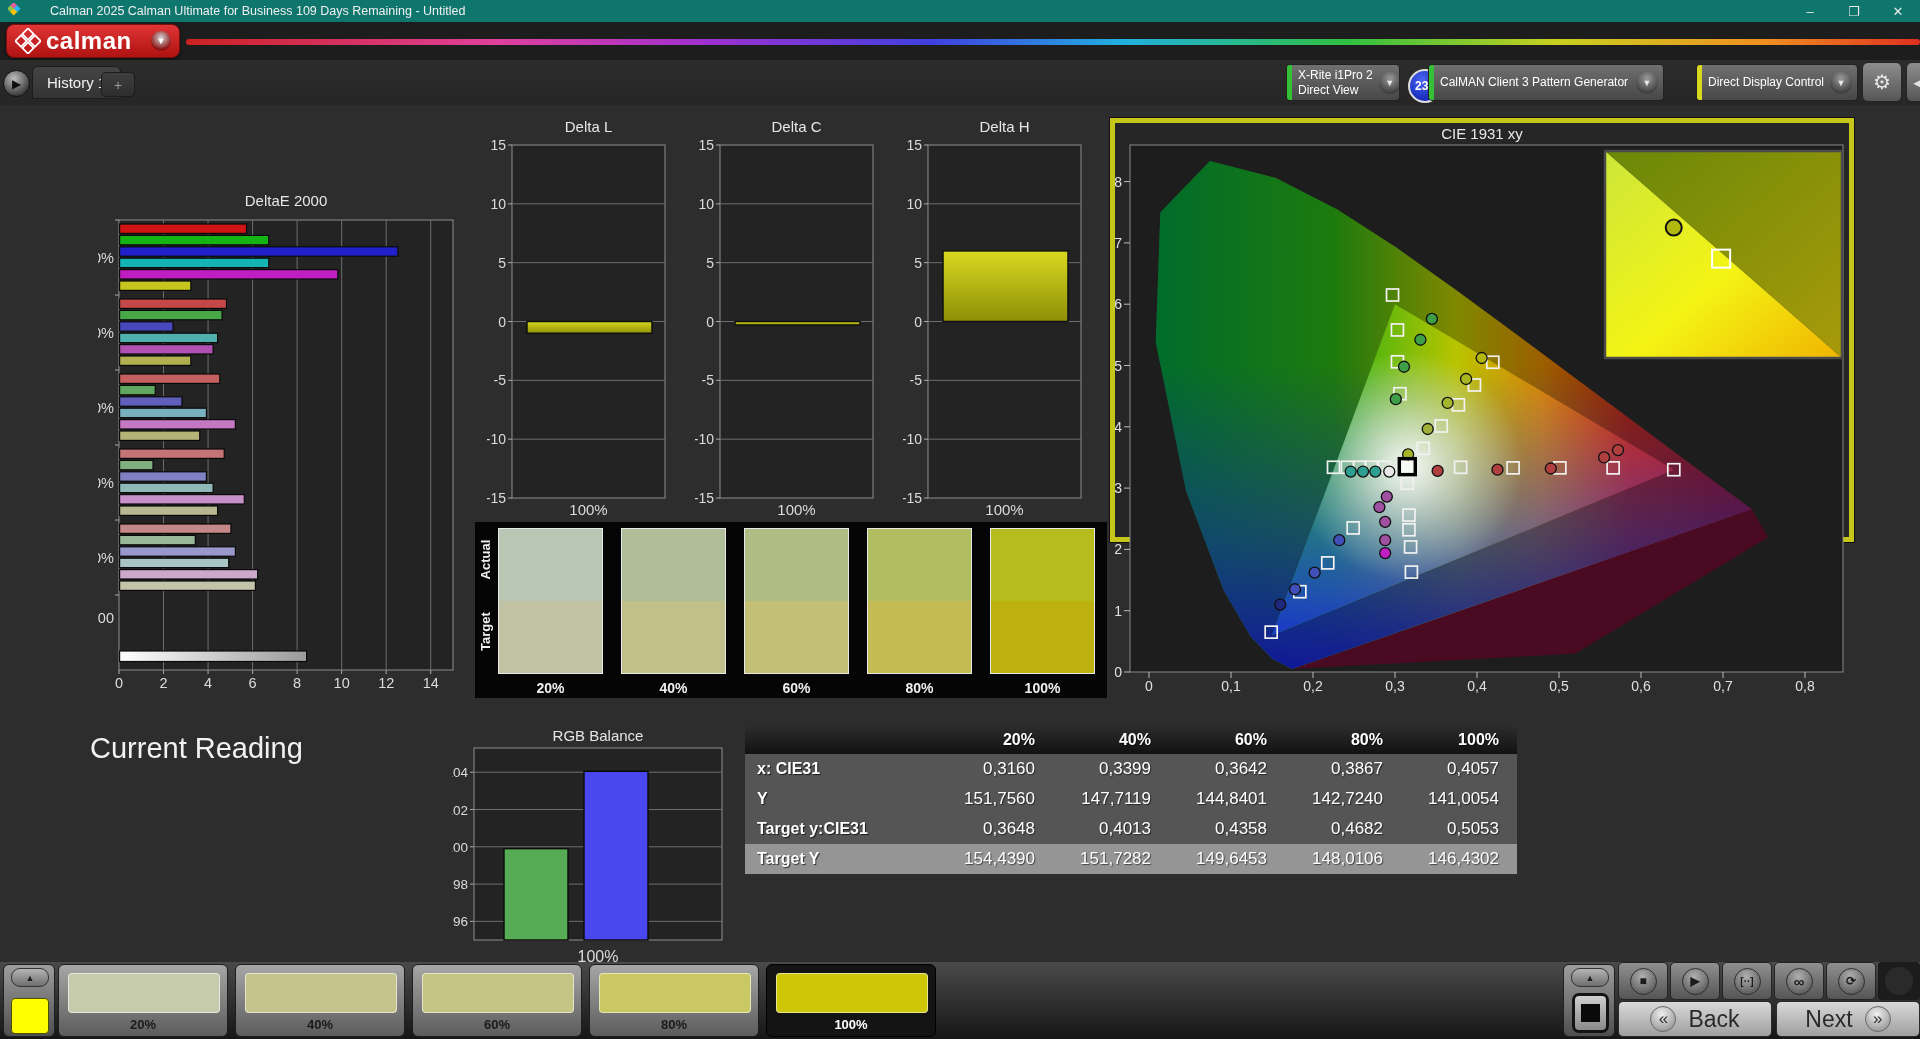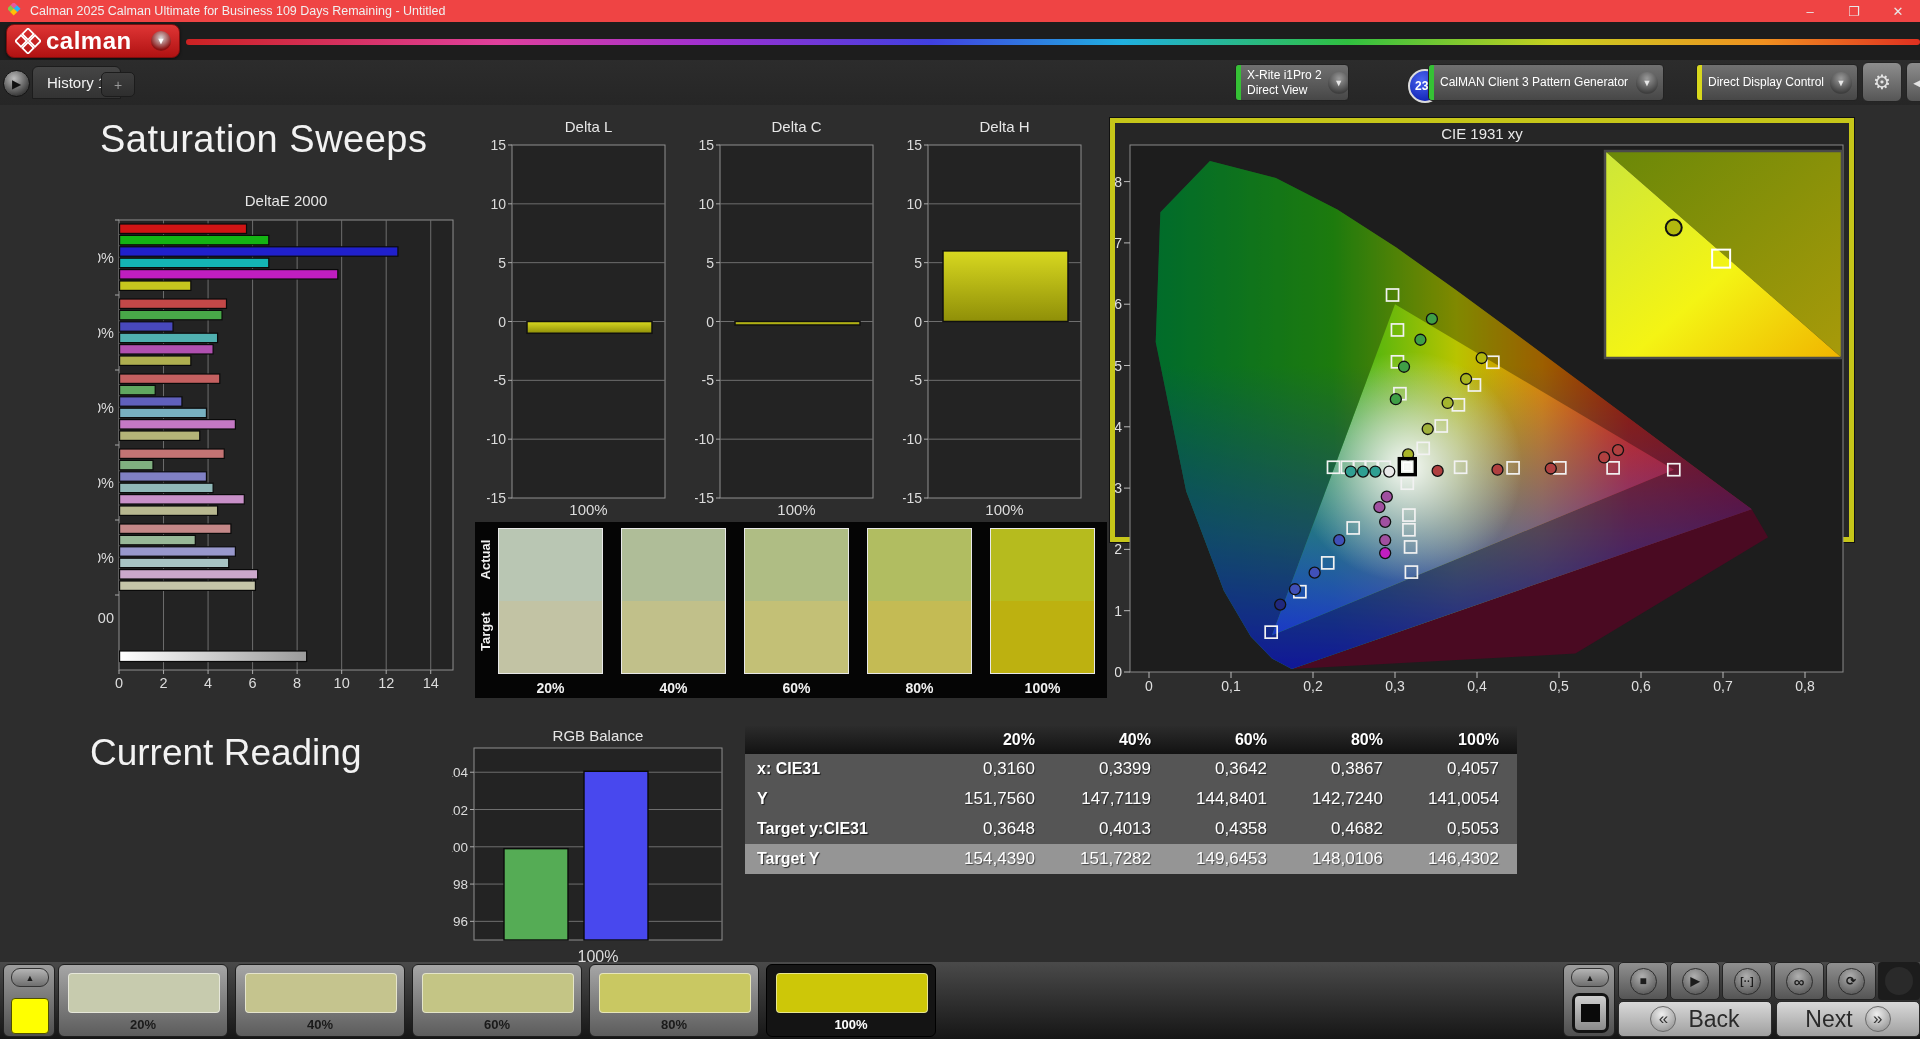--- a/index.html
+++ b/index.html
@@ -1,22 +1,22 @@
 <!DOCTYPE html>
 <html><head>
 <meta charset="utf-8">
 <style>
   * { margin:0; padding:0; box-sizing:border-box; }
   html,body { width:1920px; height:1039px; overflow:hidden; background:#2d2d2d;
               font-family:"Liberation Sans", sans-serif; }
   #app { position:relative; width:1920px; height:1039px; background:#2d2d2d; }
 
   
-  .titlebar { position:absolute; left:0; top:0; width:1920px; height:22px; background:#ef4444;
-              display:flex; align-items:center; color:#f0f0f0; font-size:12.5px; }
+  .titlebar { position:absolute; left:0; top:0; width:1920px; height:22px; background:#0f766e;
+              display:flex; align-items:center; color:#f0f0f0; font-size:12.5px;gap:20px; }
   .titlebar .app-icon { margin:0 8px 0 8px; }
   .win-btns { position:absolute; right:0; top:0; height:22px; display:flex; }
   .win-btn { width:44px; height:22px; display:flex; align-items:center; justify-content:center;
              color:#e8e8e8; font-size:13px; cursor:default; }
 
   
   .header { position:absolute; left:0; top:22px; width:1920px; height:38px; background:#1d1d1d; }
   .rainbow { position:absolute; left:186px; top:17px; width:1734px; height:6px; border-radius:3px;
              background:linear-gradient(90deg,#cc2222 0%,#e0409d 18%,#a030d0 30%,#4040e0 43%,
                         #20b0e0 54%,#30c040 67%,#c8d020 79%,#f09020 91%,#e03020 100%); }
@@ -67,21 +67,21 @@
   .swatch-pct { position:absolute; width:105px; text-align:center; top:158px; color:#f0f0f0; font-size:14px; font-weight:bold; }
   .rot-label { position:absolute; left:2px; color:#f0f0f0; font-size:13px; font-weight:bold;
                transform:rotate(-90deg); transform-origin:center; width:60px; text-align:center; }
 
   
   .cie-wrap { position:absolute; left:1110px; top:118px; width:744px; height:424px;
               border:5px solid #c6c619; background:#262626; box-shadow:0 0 0 1px #111; }
 
   
   .reading { position:absolute; left:90px; top:732px; color:#f2f2f2; }
-  .reading .r-title { font-size:37px; margin-bottom:14px; }
+  .reading .r-title { font-size:29px; margin-bottom:14px; }
   .reading .r-line { font-size:23px; margin-bottom:15px; }
 
   
   .rtable { position:absolute; left:745px; top:726px; width:772px; font-size:16px; color:#fff; }
   .rt-row { display:flex; height:30px; align-items:center; }
   .rt-head { background:linear-gradient(#2c2c2c,#121212); height:28px; font-weight:bold; }
   .rt-label { width:190px; padding-left:12px; font-weight:bold; text-shadow:1px 1px 1px rgba(0,0,0,.7); }
   .rt-cell { width:116px; text-align:right; padding-right:16px; font-size:17px;
              text-shadow:1px 1px 1px rgba(0,0,0,.55); }
   .rt-dark { background:#555555; }
@@ -160,21 +160,21 @@
     </div>
   </div>
 
   <div class="tabrow">
     <div class="play-round">▶</div>
     <div class="tab">
       <span>History 1</span>
     </div>
     <div class="tab-add">+</div>
 
-    <div class="dd" style="left:1235px; width:114px;">
+    <div class="dd" style="left:1286px; width:114px;">
       <div class="accent" style="background:#35c135;"></div>
       <div class="dd-text">
         <div>X-Rite i1Pro 2</div>
         <div>Direct View</div>
       </div>
       <div class="chev">▼</div>
     </div>
     <div class="badge">236</div>
     <div class="dd" style="left:1428px; width:236px;">
       <div class="accent" style="background:#35c135;"></div>
@@ -183,21 +183,20 @@
     </div>
     <div class="dd" style="left:1696px; width:162px;">
       <div class="accent" style="background:#d8d81c;"></div>
       <div class="dd-text">Direct Display Control</div>
       <div class="chev">▼</div>
     </div>
     <div class="tool-btn" style="left:1862px;">⚙</div>
     <div class="tool-btn" style="left:1906px; width:30px;">◀</div>
   </div>
 
-  <div class="heading">Saturation Sweeps</div>
 
   <div class="chartbox" style="left:98px; top:190px; width:364px; height:500px;"><svg id="svg-deltae" width="364" height="500" viewBox="0 0 364 500">
         <text x="188" y="16" font-size="15" fill="#e6e6e6" text-anchor="middle">DeltaE 2000</text>
         <rect x="21" y="30" width="334" height="450" fill="#232323" stroke="#8f8f8f" stroke-width="1"></rect>
         <line x1="21" y1="480" x2="21" y2="484" stroke="#aaa"></line>
         <text x="21" y="498" font-size="14.5" fill="#dcdcdc" text-anchor="middle">0</text>
         <line x1="65.53333333333333" y1="30" x2="65.53333333333333" y2="480" stroke="#6e6e6e" stroke-width="1"></line>
         <line x1="65.53333333333333" y1="480" x2="65.53333333333333" y2="484" stroke="#aaa"></line>
         <text x="65.53333333333333" y="498" font-size="14.5" fill="#dcdcdc" text-anchor="middle">2</text>
         <line x1="110.06666666666666" y1="30" x2="110.06666666666666" y2="480" stroke="#6e6e6e" stroke-width="1"></line>

